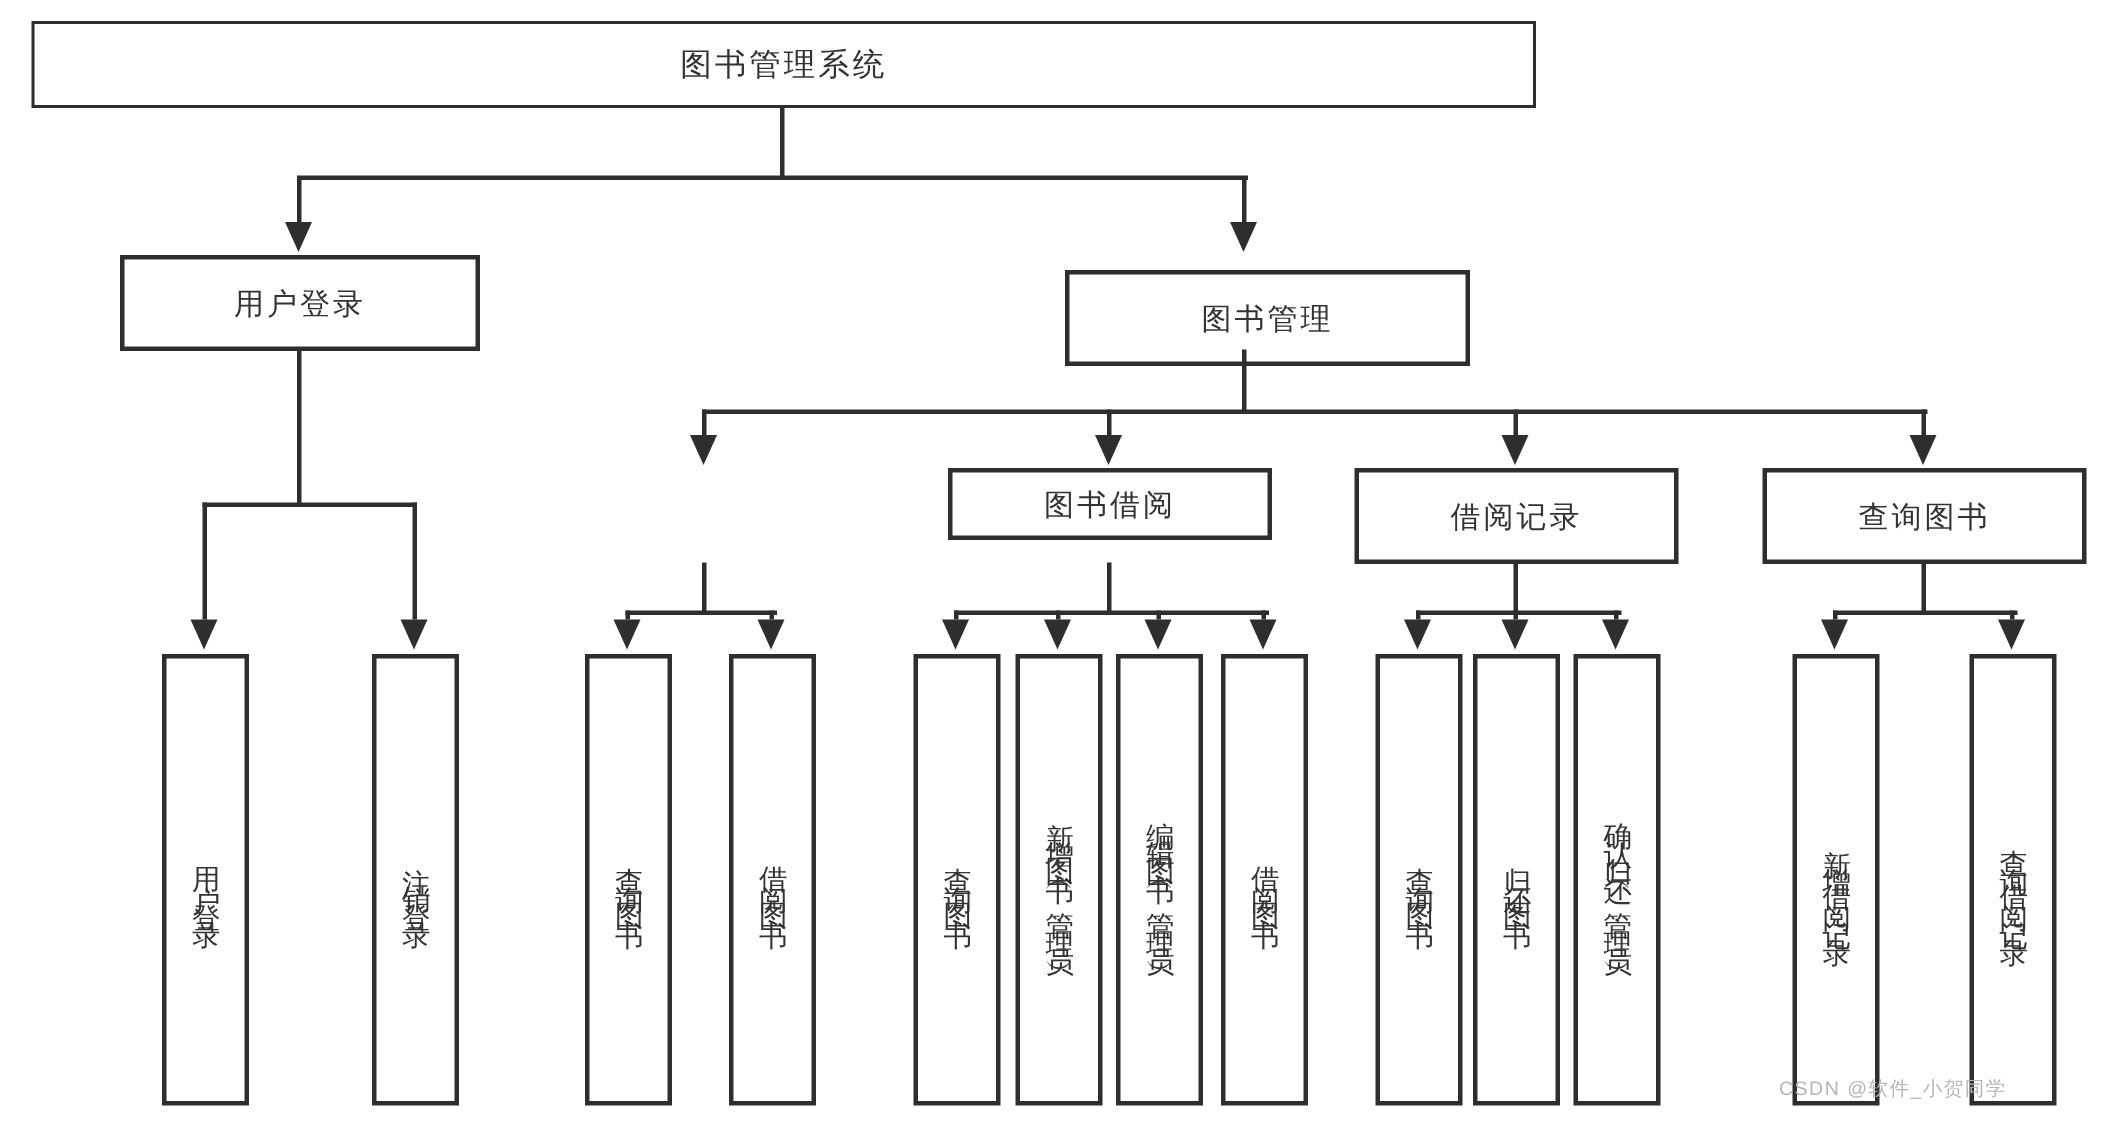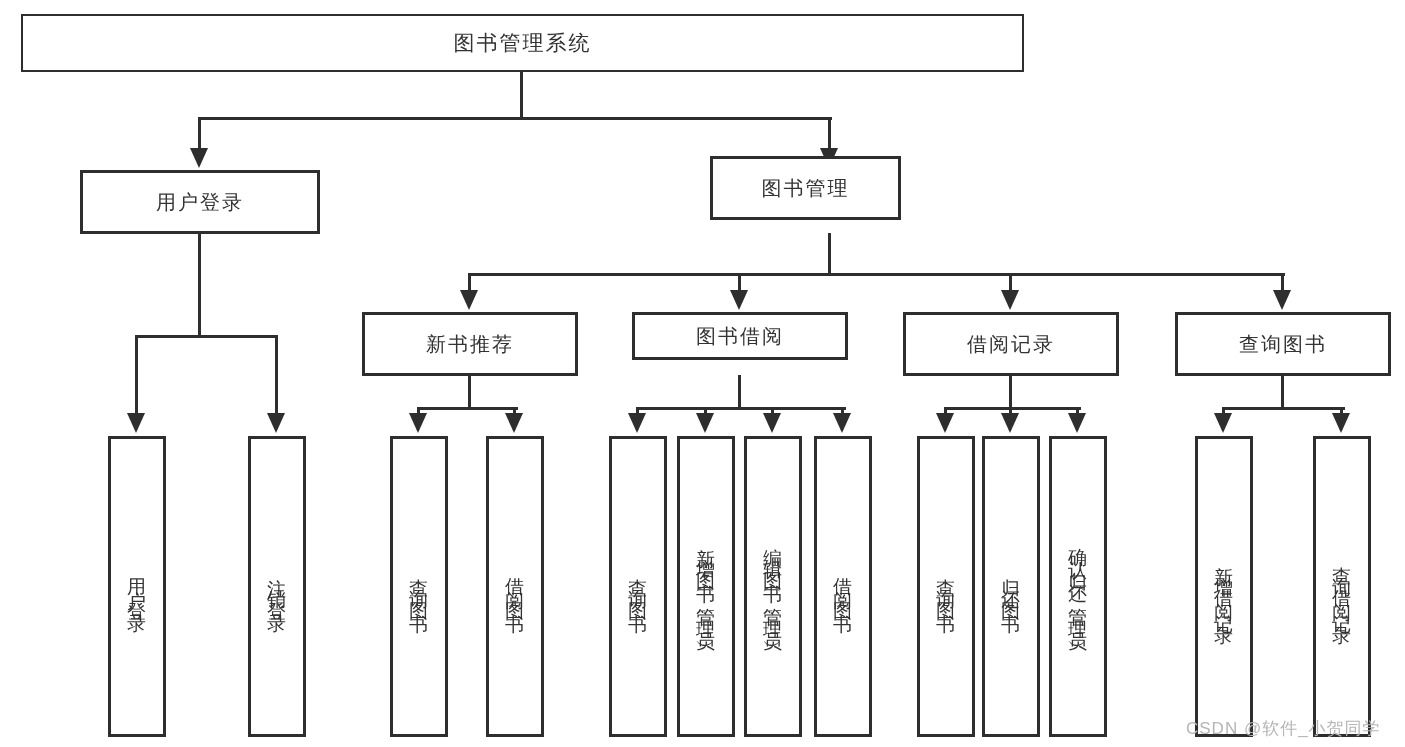--- a/index.html
+++ b/index.html
@@ -53,53 +53,52 @@
   }
   .arrow::after{
     content:"";position:absolute;left:-8px;bottom:-20px;
     width:0;height:0;
     border-left:9px solid transparent;
     border-right:9px solid transparent;
     border-top:20px solid var(--line);
   }
   .watermark{
     position:absolute;left:1186px;top:717px;
-    font-size:17px;letter-spacing:1px;
+    font-size:13px;letter-spacing:1px;
     color:var(--watermark);
     z-index:5;white-space:nowrap;
   }
 </style>
 </head>
 <body>
 
 <div class="stage">
 
   <div class="box root" style="left:21px;top:14px;width:1003px;height:58px">图书管理系统</div>
 
   <i class="vline" style="left:520px;top:72px;height:46px"></i>
   <i class="hline" style="left:198px;top:117px;width:634px"></i>
   <i class="arrow" style="left:198px;top:118px;height:30px"></i>
   <i class="arrow" style="left:828px;top:118px;height:30px"></i>
 
   <div class="box" style="left:80px;top:170px;width:240px;height:64px">用户登录</div>
-  <div class="box" style="left:710px;top:156px;width:191px;height:64px">图书管理</div>
+  <div class="box" style="left:710px;top:180px;width:270px;height:64px">图书管理</div>
 
   <i class="vline" style="left:198px;top:233px;height:104px"></i>
   <i class="hline" style="left:135px;top:335px;width:143px"></i>
   <i class="arrow" style="left:135px;top:335px;height:78px"></i>
   <i class="arrow" style="left:275px;top:335px;height:78px"></i>
 
   <i class="vline" style="left:828px;top:233px;height:42px"></i>
   <i class="hline" style="left:468px;top:273px;width:817px"></i>
   <i class="arrow" style="left:468px;top:273px;height:17px"></i>
   <i class="arrow" style="left:738px;top:273px;height:17px"></i>
   <i class="arrow" style="left:1009px;top:273px;height:17px"></i>
   <i class="arrow" style="left:1281px;top:273px;height:17px"></i>
 
-  <div class="box" style="left:362px;top:312px;width:216px;height:64px">新书推荐</div>
   <div class="box" style="left:632px;top:312px;width:216px;height:48px">图书借阅</div>
   <div class="box" style="left:903px;top:312px;width:216px;height:64px">借阅记录</div>
   <div class="box" style="left:1175px;top:312px;width:216px;height:64px">查询图书</div>
 
   <i class="vline" style="left:468px;top:375px;height:34px"></i>
   <i class="hline" style="left:417px;top:407px;width:101px"></i>
   <i class="arrow" style="left:417px;top:407px;height:6px"></i>
   <i class="arrow" style="left:513px;top:407px;height:6px"></i>
 
   <i class="vline" style="left:738px;top:375px;height:34px"></i>

